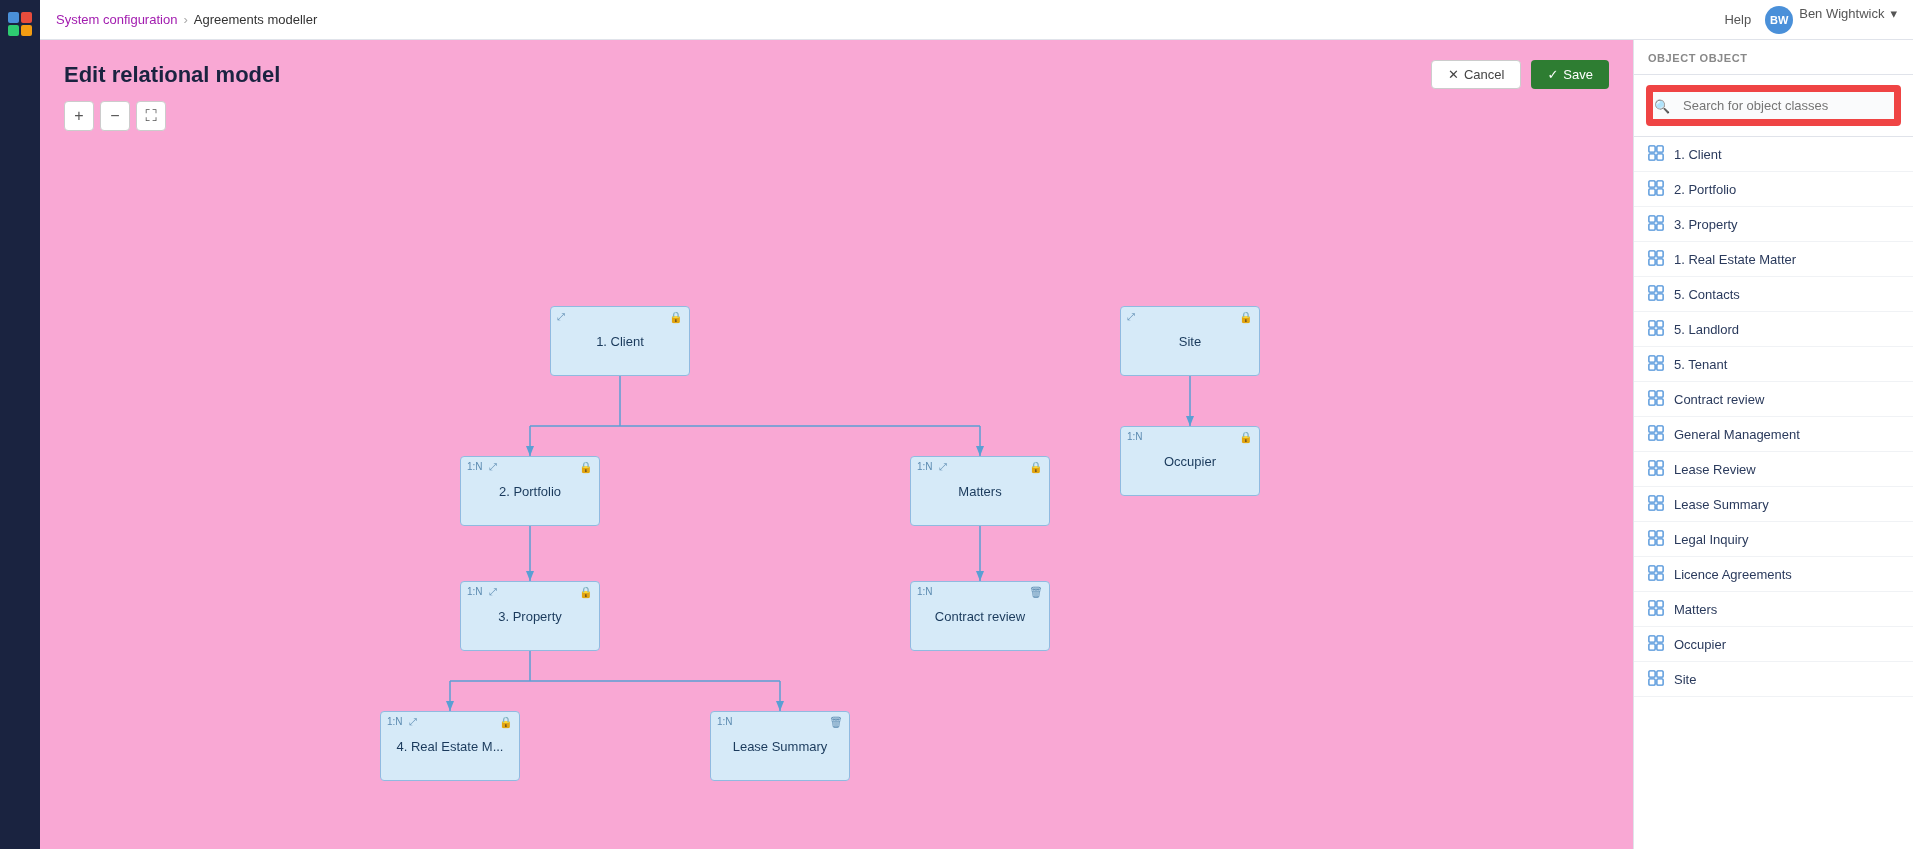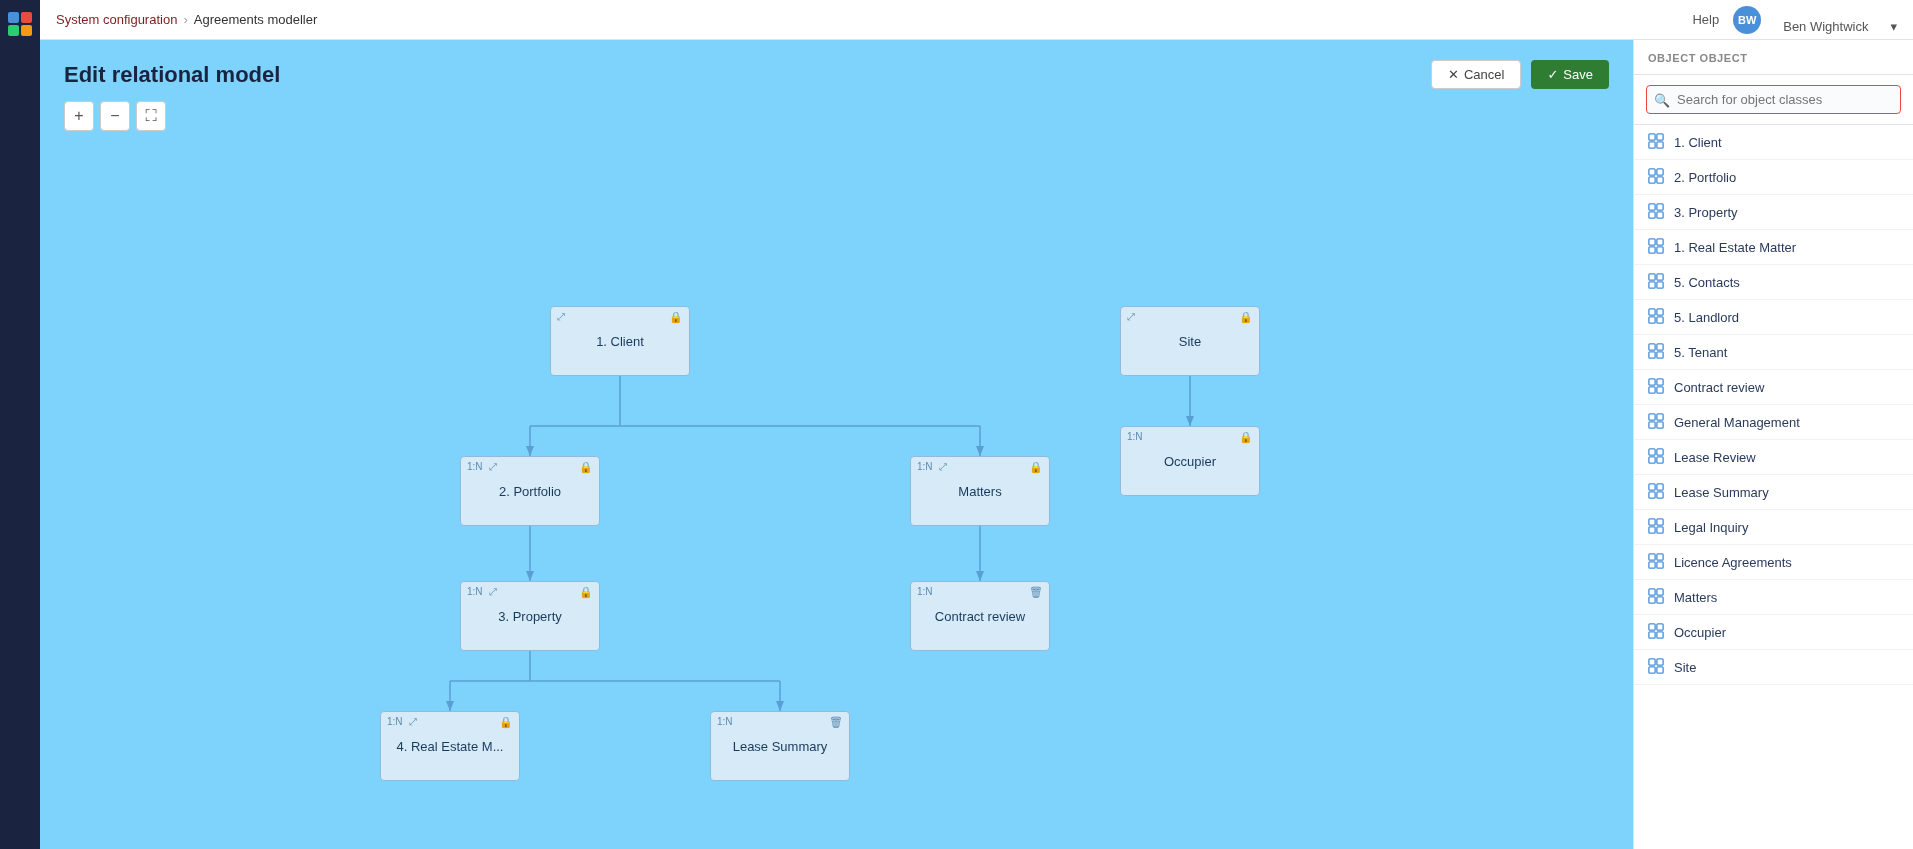--- a/index.html
+++ b/index.html
@@ -38,60 +38,60 @@
       justify-content: space-between;
       flex-shrink: 0;
     }
     .topbar-left {
       display: flex;
       align-items: center;
       gap: 6px;
       font-size: 13px;
     }
     .topbar-left .breadcrumb-link {
-      color: #7f1d1d;
+      color: #a21caf;
       cursor: pointer;
     }
     .topbar-left .breadcrumb-sep {
       color: #aaa;
     }
     .topbar-left .breadcrumb-current {
       color: #333;
       font-weight: 500;
     }
     .topbar-right {
       display: flex;
       align-items: center;
       gap: 14px;
       font-size: 13px;
       color: #555;
     }
     .avatar-btn {
-      display: flex; align-items: flex-end; gap: 22px; cursor: pointer;
+      display: flex; align-items: flex-start; gap: 6px; cursor: pointer;
     }
     .avatar-circle {
       width: 28px; height: 28px; border-radius: 50%; background: #4a90d9;
       color: #fff; font-size: 11px; font-weight: 700;
       display: flex; align-items: center; justify-content: center;
     }
 
     
     .content-row {
       flex: 1;
       display: flex;
       overflow: hidden;
     }
 
     
     .canvas-area {
       flex: 1;
       display: flex;
       flex-direction: column;
       overflow: hidden;
-      background: #7dd3fc;
+      background: #f9a8d4;
     }
 
     .canvas-header {
       padding: 20px 24px 12px;
       display: flex;
       align-items: center;
       justify-content: space-between;
       flex-shrink: 0;
     }
     .canvas-title {
@@ -218,21 +218,21 @@
       border-bottom: 1px solid #e0e3ea;
       flex-shrink: 0;
     }
     .search-box {
       padding: 10px 12px;
       border-bottom: 1px solid #e0e3ea;
       flex-shrink: 0;
     }
     .search-box input {
       width: 100%;
-      border: 1px solid #ef4444;
+      border: 7px solid #ef4444;
       border-radius: 4px;
       padding: 6px 10px 6px 30px;
       font-size: 13px;
       color: #333;
       background: #fafbfc;
       outline: none;
     }
     .search-box-wrap {
       position: relative;
     }

